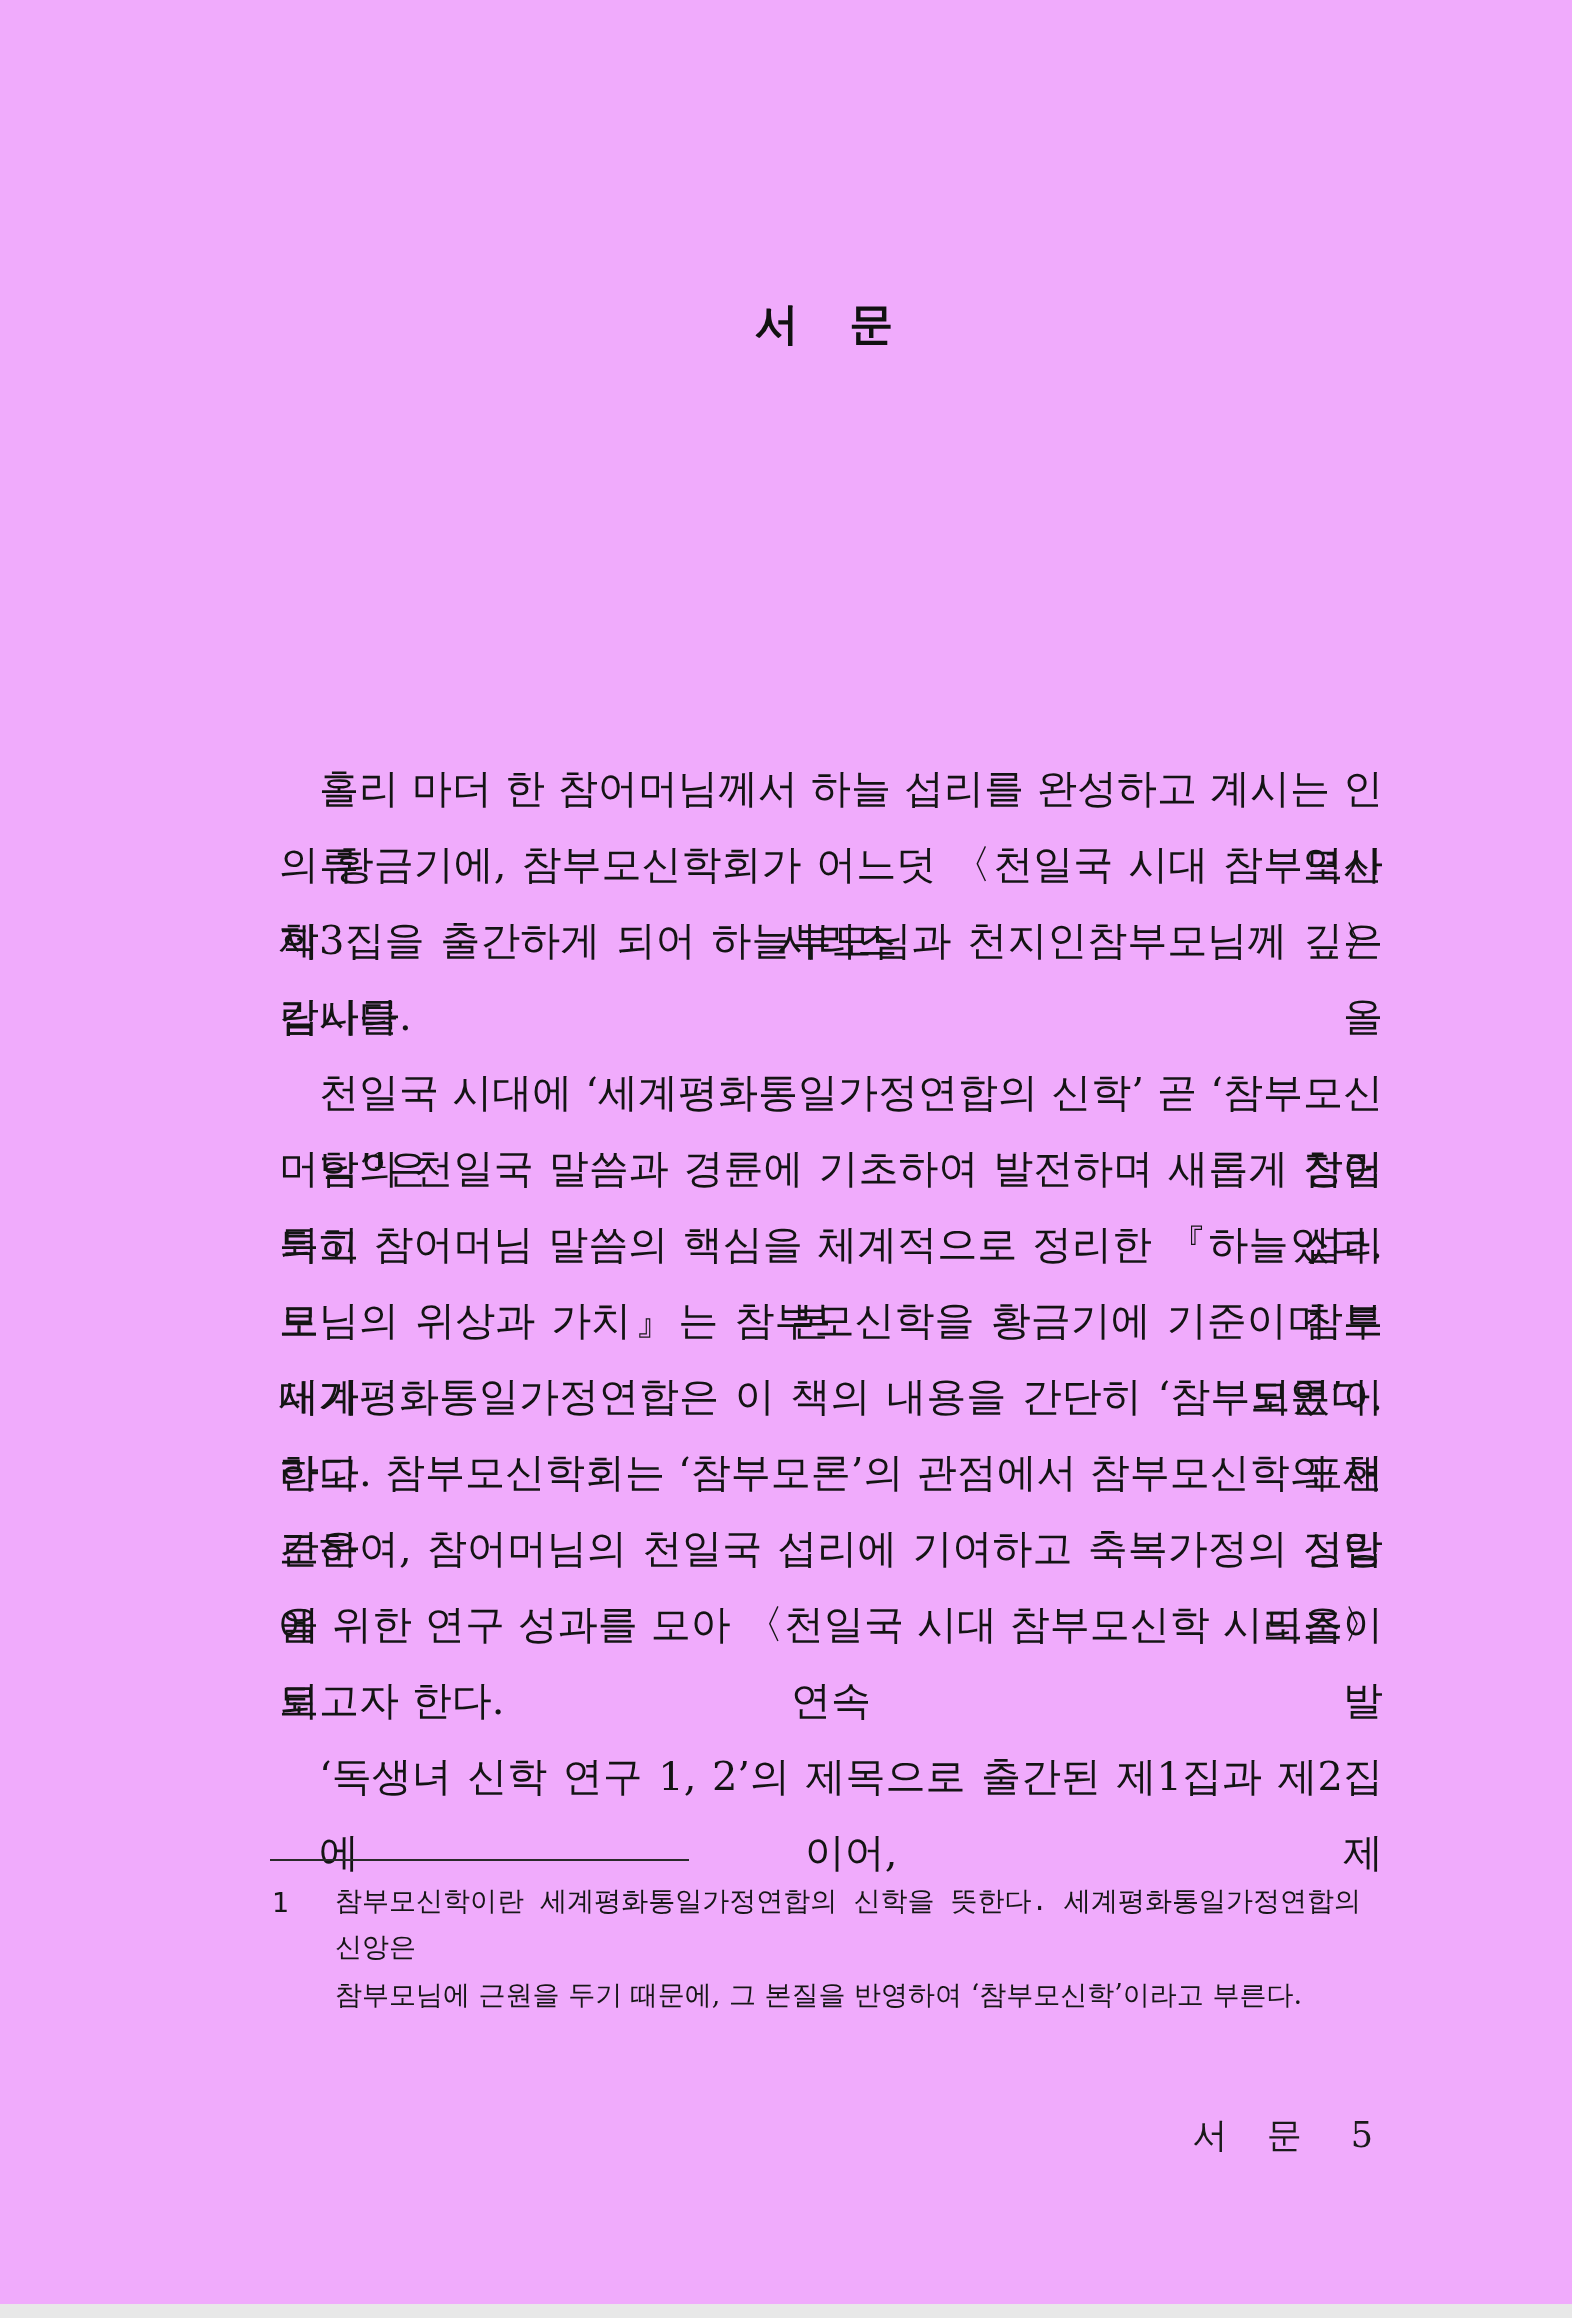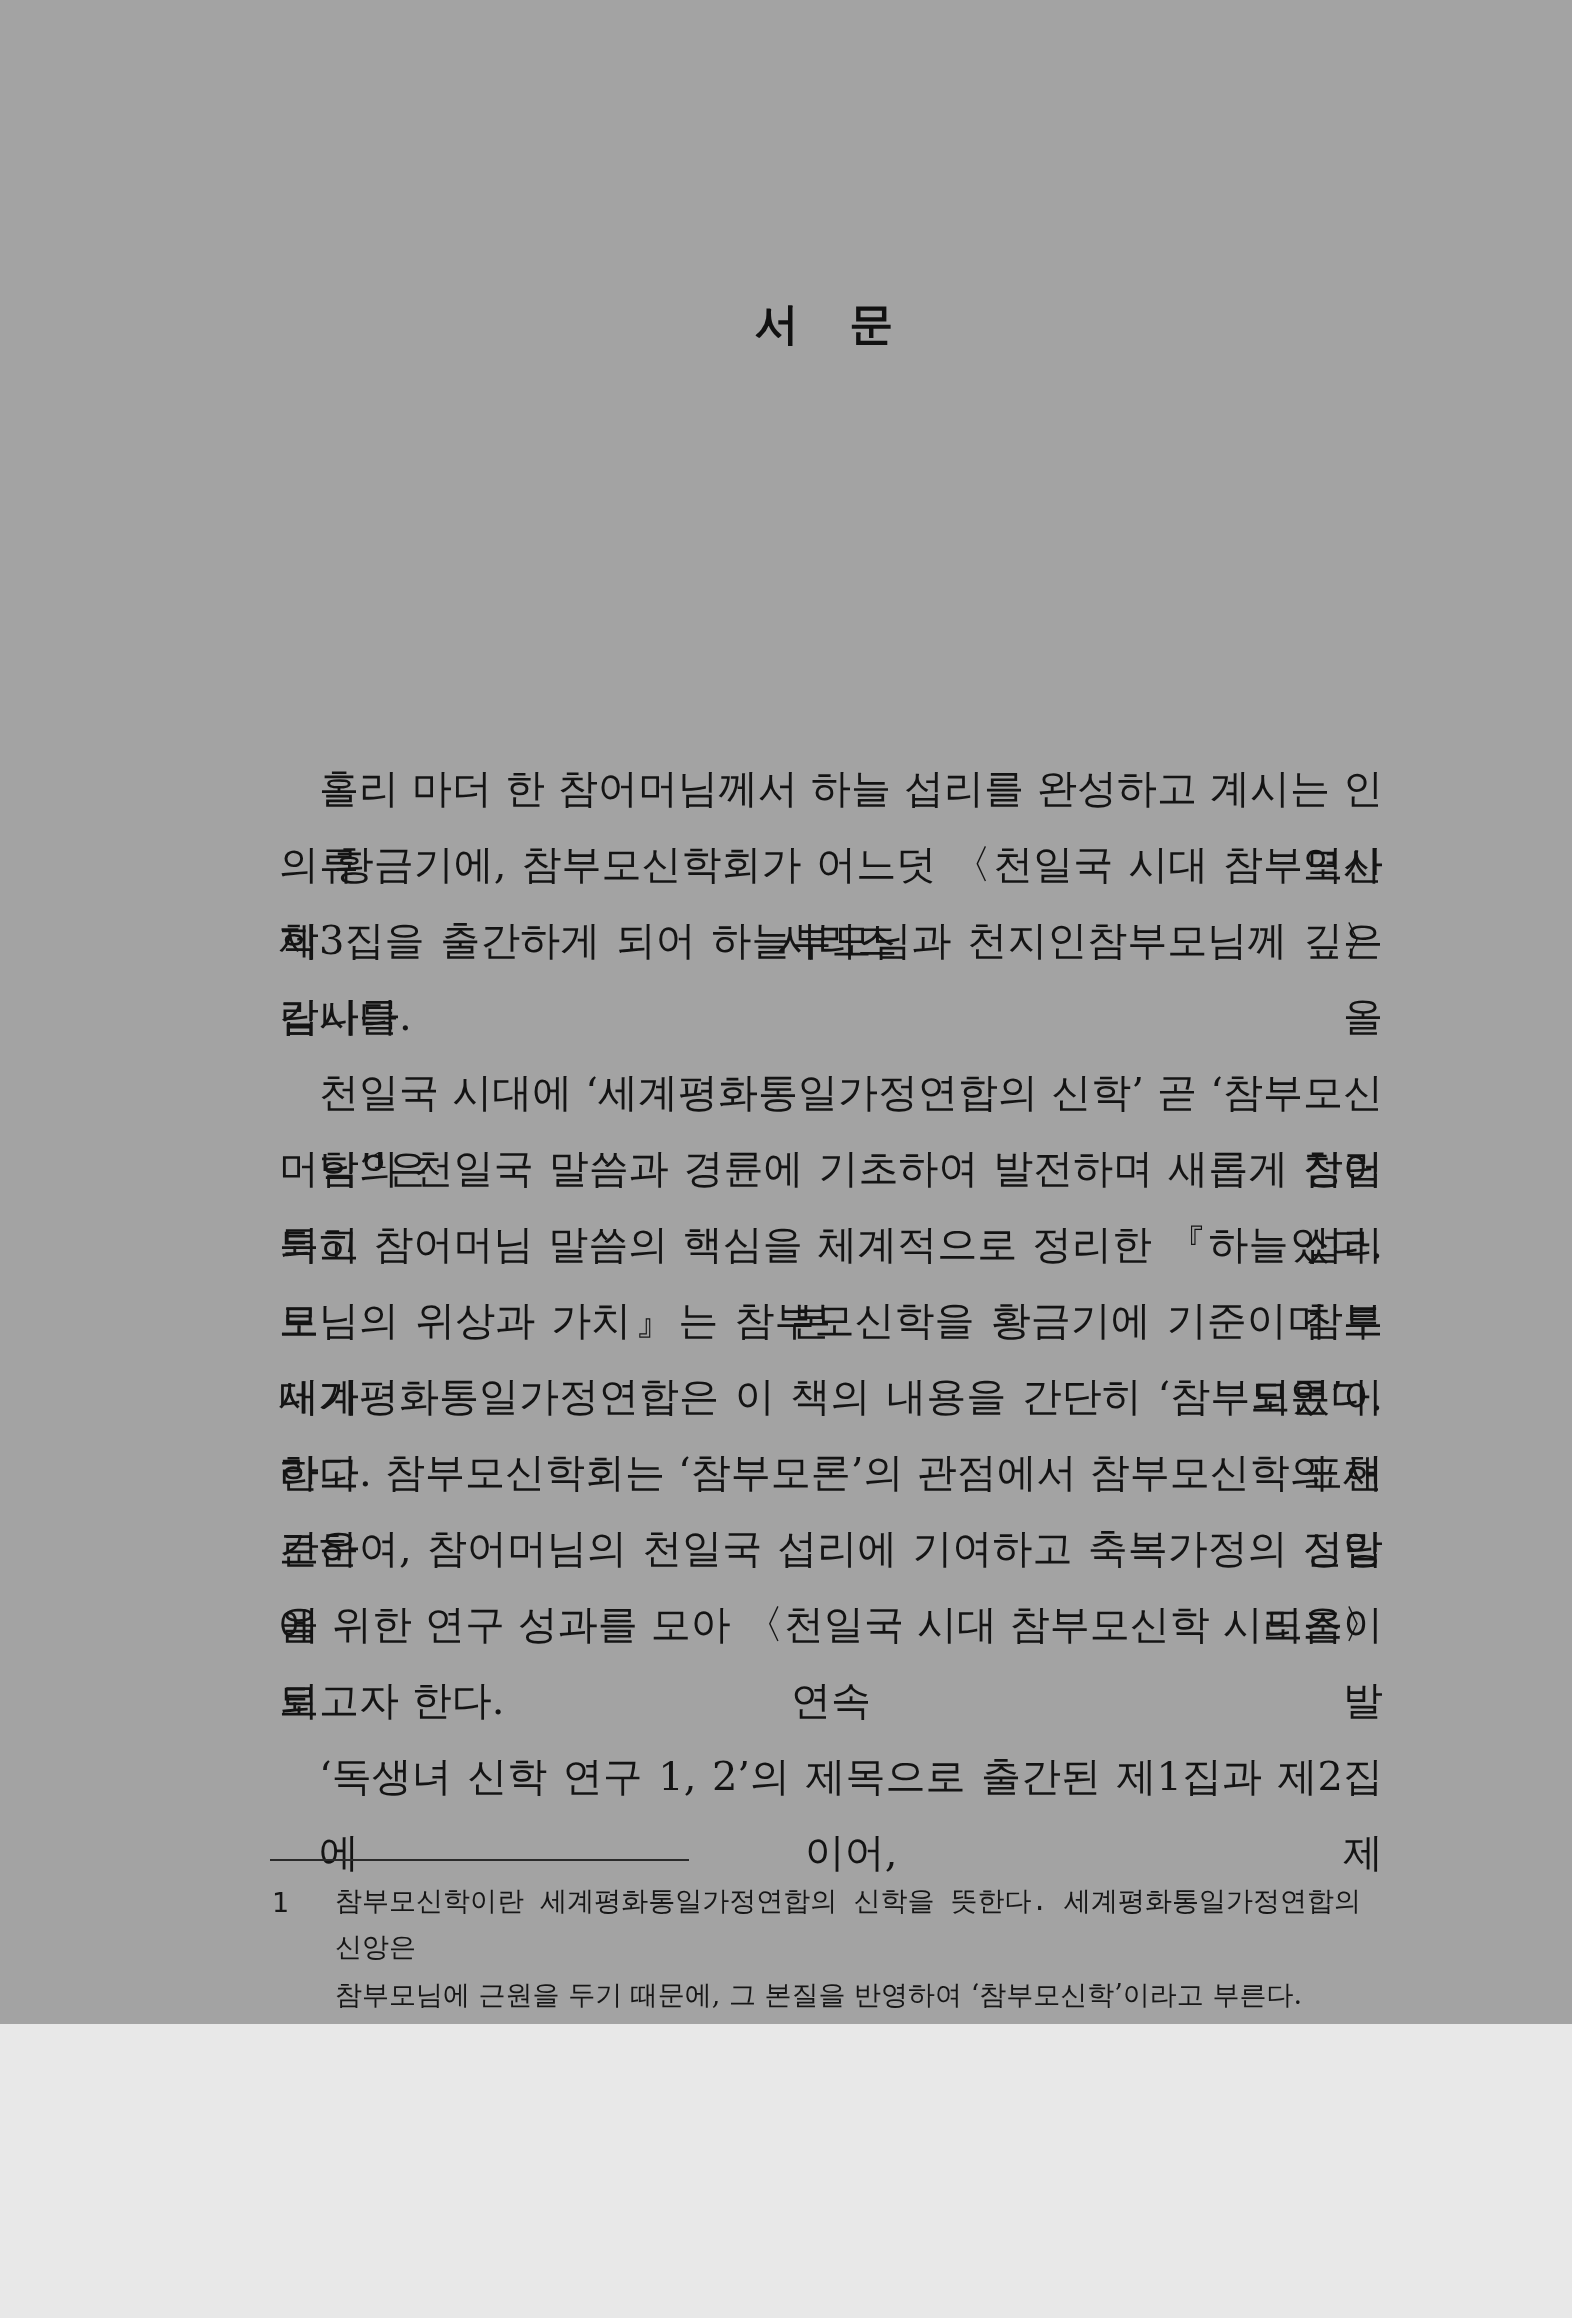--- a/index.html
+++ b/index.html
@@ -1,20 +1,20 @@
 <!DOCTYPE html>
 <html style="font-size:14px"><head>
 <meta charset="utf-8">
 <style>
   html, body { margin: 0; padding: 0; background: #e8e8e8; }
   .page {
     position: relative;
     width: 1573px;
-    height: 2024px;
-    background: #a3a3a3;
+    height: 2304px;
+    background: #f0abfc;
     color: #141414;
     font-family: "DejaVu Serif", "Liberation Serif", serif;
     overflow: hidden;
   }
 
   
   .title {
     position: absolute;
     left: 272px;
     top: 299px;

